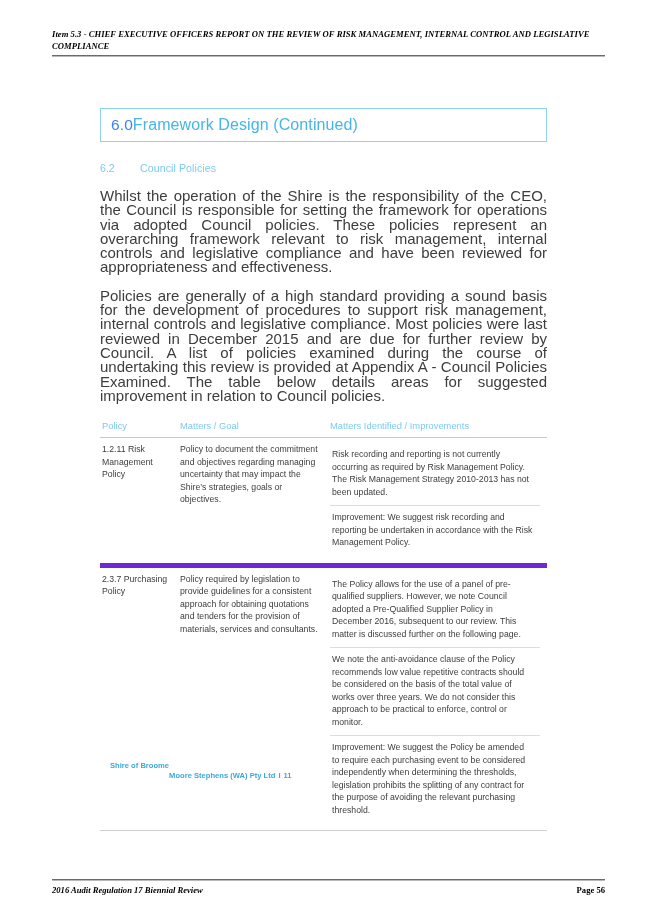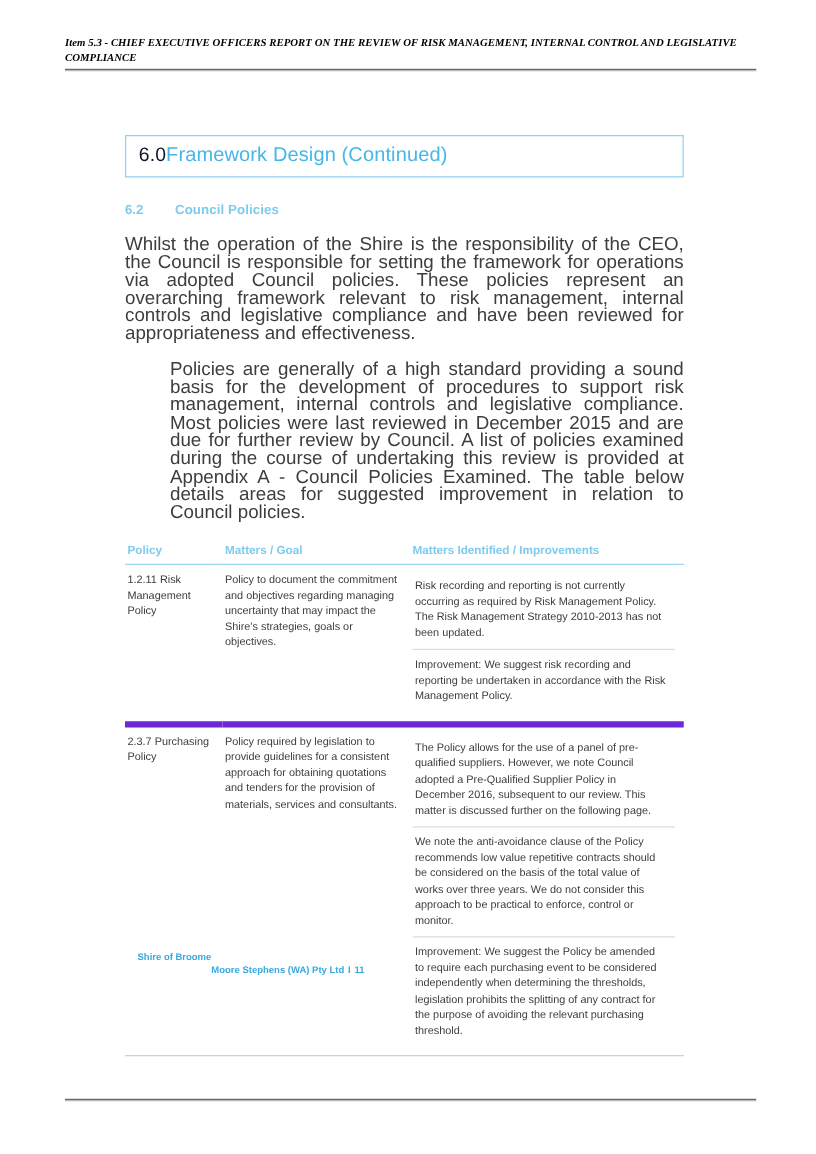--- a/index.html
+++ b/index.html
@@ -50,69 +50,68 @@
   
   .section-box {
     border: 1px solid #8ed3f2;
     box-sizing: border-box;
     height: 34px;
     display: flex;
     align-items: center;
     padding-left: 10px;
   }
   .section-box .sec-num {
-    color: #0f172a;
+    color: #3b82f6;
     font-size: 15.5px;
     font-weight: normal;
     letter-spacing: 0.1px;
   }
   .section-box .sec-title {
     color: #45b6e6;
     font-size: 16px;
     font-weight: normal;
     letter-spacing: 0.1px;
   }
 
   
   .sub-head {
     margin-top: 20px;
     display: flex;
     align-items: baseline;
     color: #7ecbee;
     font-size: 10.6px;
-    font-weight: bold;
   }
   .sub-head .sub-num { width: 40px; }
   .sub-head .sub-title { letter-spacing: 0.08px; }
 
   
   p.para {
     margin: 0;
     margin-top: 15px;
     font-size: 15px;
     line-height: 14.3px;
     text-align: justify;
     color: #3d3d3d;
   }
-  p.para.tight { margin-top: 14px; margin-left: 36px; }
+  p.para.tight { margin-top: 14px; }
 
   
   table.policy-table {
     margin-top: 17px;
     width: 447px;
     border-collapse: collapse;
     table-layout: fixed;
   }
   table.policy-table col.c1 { width: 78px; }
   table.policy-table col.c2 { width: 150px; }
   table.policy-table col.c3 { width: 219px; }
 
   table.policy-table th {
     text-align: left;
-    font-weight: bold;
+    font-weight: normal;
     color: #7ecbee;
     font-size: 9.4px;
     padding: 0 6px 6px 2px;
     border-bottom: 1px solid #9ad7f0;
     vertical-align: bottom;
   }
   table.policy-table td {
     vertical-align: top;
     font-size: 8.7px;
     line-height: 12.5px;
@@ -257,13 +256,17 @@
   <div class="left-block">
     <div>Shire of Broome</div>
   </div>
   <div class="right-block">
     <span>Moore Stephens (WA) Pty Ltd</span><span class="sep">I</span><span>11</span>
   </div>
 </div>
 
 <div class="page-footer">
   <div class="ftr-rule"></div>
+  <div class="ftr-row">
+    <span>2016 Audit Regulation 17 Biennial Review</span>
+    <span class="pg">Page 56</span>
+  </div>
 </div>
 
 </body></html>

